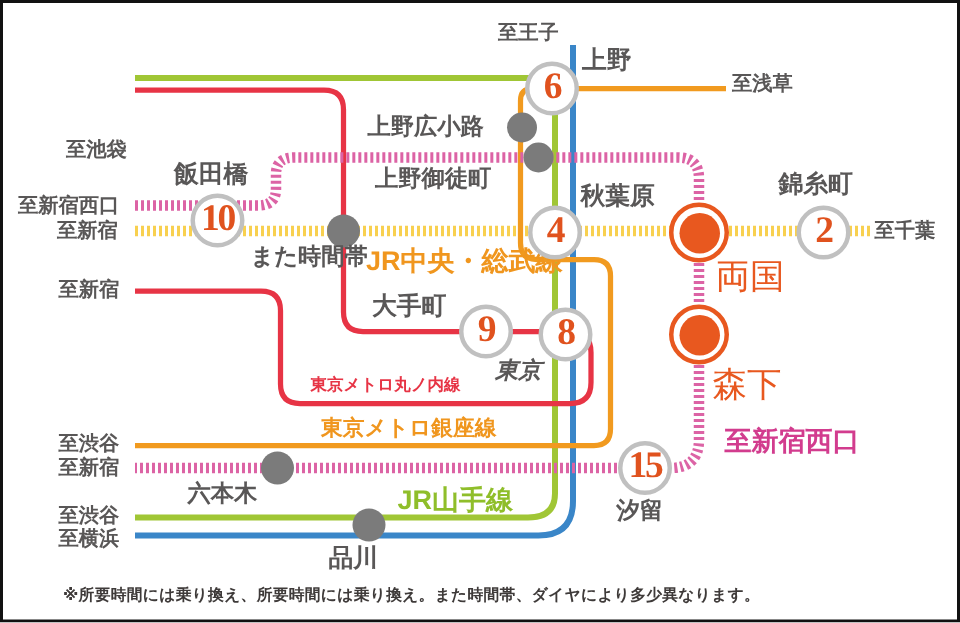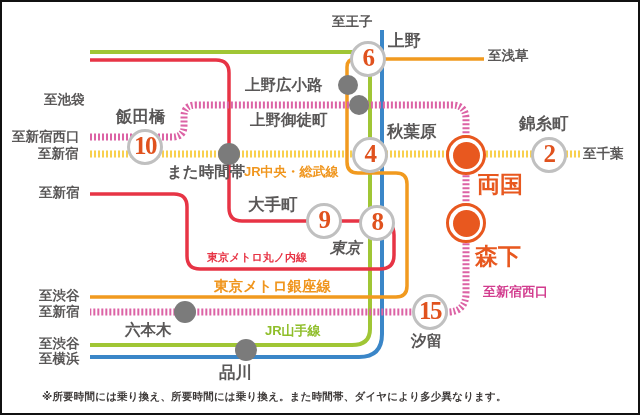--- a/index.html
+++ b/index.html
@@ -6,27 +6,27 @@
   .map{
     position:relative;width:640px;height:415px;background:#fff;
     border:2px solid #111;box-sizing:border-box;overflow:hidden;
     font-family:"Liberation Sans","DejaVu Sans",sans-serif;
   }
   .map svg{position:absolute;left:0;top:0;}
   .lbl{position:absolute;white-space:nowrap;color:#595757;line-height:1.1;}
   .t14{font-size:13.5px;font-weight:600;}
   .t16{font-size:15.5px;font-weight:600;}
   .t17{font-size:16.5px;font-weight:600;}
-  .linelbl{position:absolute;white-space:nowrap;font-weight:bold;font-size:13px;line-height:1;}
+  .linelbl{position:absolute;white-space:nowrap;font-weight:bold;font-size:18px;line-height:1;}
   .c-sobu{color:#f0961e;}
   .c-maru{color:#e73445;}
   .c-ginza{color:#f0961e;}
   .c-yama{color:#8fbe2a;}
   .c-oedo{color:#d23c8e;}
-  .bigname{position:absolute;white-space:nowrap;font-size:23px;font-weight:bold;color:#e8581f;line-height:1;}
+  .bigname{position:absolute;white-space:nowrap;font-size:23px;font-weight:normal;color:#e8581f;line-height:1;}
   .time-circle{
     position:absolute;width:36px;height:36px;box-sizing:border-box;
     background:#fff;border:3px solid #c0c0c0;border-radius:50%;
     display:flex;align-items:center;justify-content:center;
   }
   .time-circle span{
     font-family:"Liberation Serif","DejaVu Serif",serif;
     font-size:25px;font-weight:600;color:#e0521e;letter-spacing:-1.5px;
     transform:translateY(-1px);
   }

